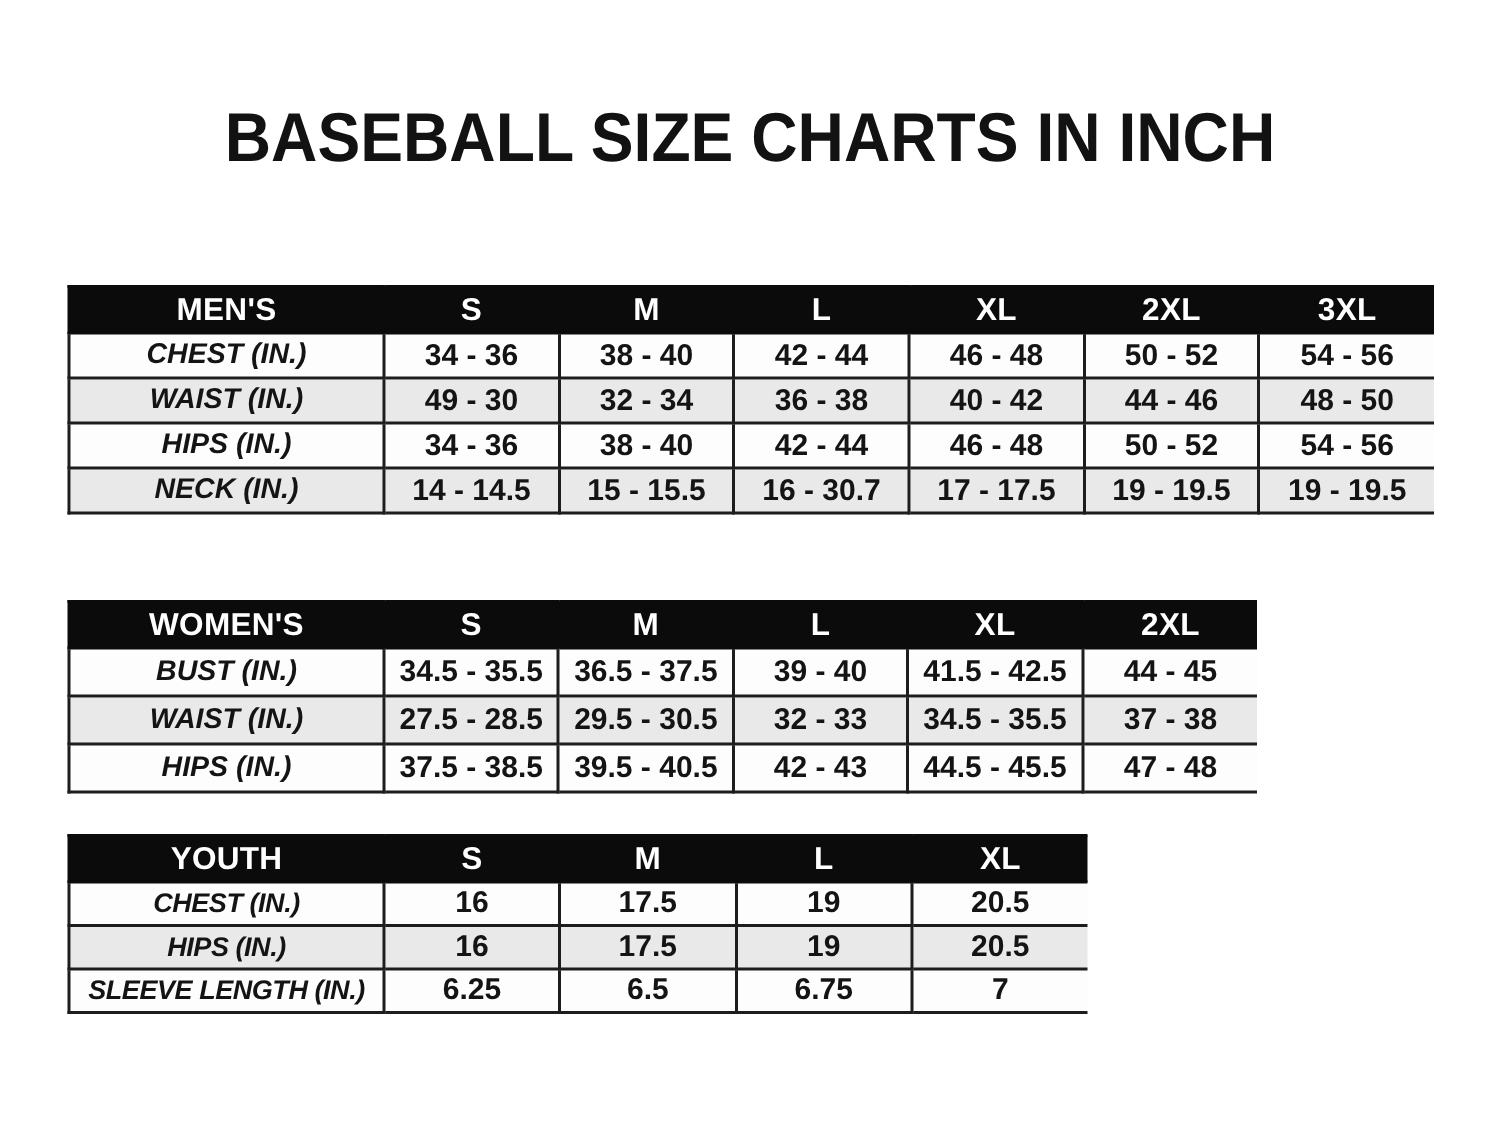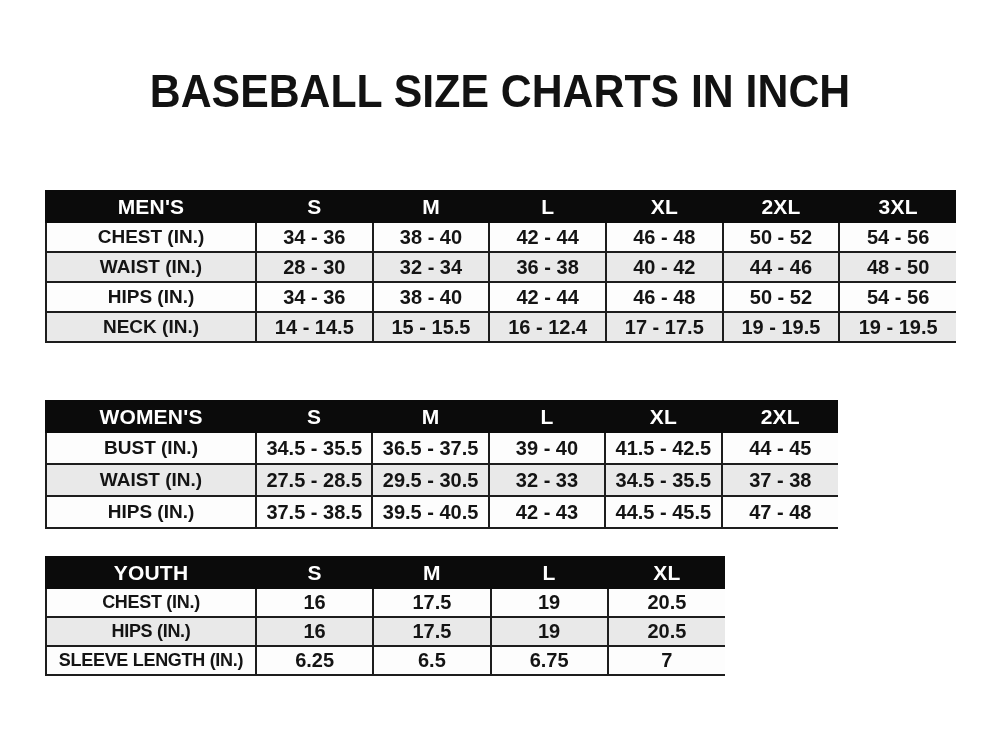--- a/index.html
+++ b/index.html
@@ -62,20 +62,21 @@
     text-align: center;
     vertical-align: middle;
     padding: 0 2px;
     white-space: nowrap;
     overflow: hidden;
   }
   tbody th {
     font-size: 19px;
     font-weight: 700;
     color: #141414;
+    font-style: italic;
   }
   tbody td {
     font-size: 20px;
     font-weight: 700;
     color: #141414;
   }
   tr > *:last-child { border-right: 0; }
 
   tbody tr:nth-child(odd)  { background: #fdfdfd; }
   tbody tr:nth-child(even) { background: #e9e9e9; }
@@ -117,41 +118,41 @@
         <th>CHEST (IN.)</th>
         <td>34 - 36</td>
         <td>38 - 40</td>
         <td>42 - 44</td>
         <td>46 - 48</td>
         <td>50 - 52</td>
         <td>54 - 56</td>
       </tr>
       <tr>
         <th>WAIST (IN.)</th>
-        <td>28 - 30</td>
+        <td>49 - 30</td>
         <td>32 - 34</td>
         <td>36 - 38</td>
         <td>40 - 42</td>
         <td>44 - 46</td>
         <td>48 - 50</td>
       </tr>
       <tr>
         <th>HIPS (IN.)</th>
         <td>34 - 36</td>
         <td>38 - 40</td>
         <td>42 - 44</td>
         <td>46 - 48</td>
         <td>50 - 52</td>
         <td>54 - 56</td>
       </tr>
       <tr>
         <th>NECK (IN.)</th>
         <td>14 - 14.5</td>
         <td>15 - 15.5</td>
-        <td>16 - 12.4</td>
+        <td>16 - 30.7</td>
         <td>17 - 17.5</td>
         <td>19 - 19.5</td>
         <td>19 - 19.5</td>
       </tr>
     </tbody>
   </table>
 </div>
 
 <div class="tbl-wrap tbl-womens">
   <table>

